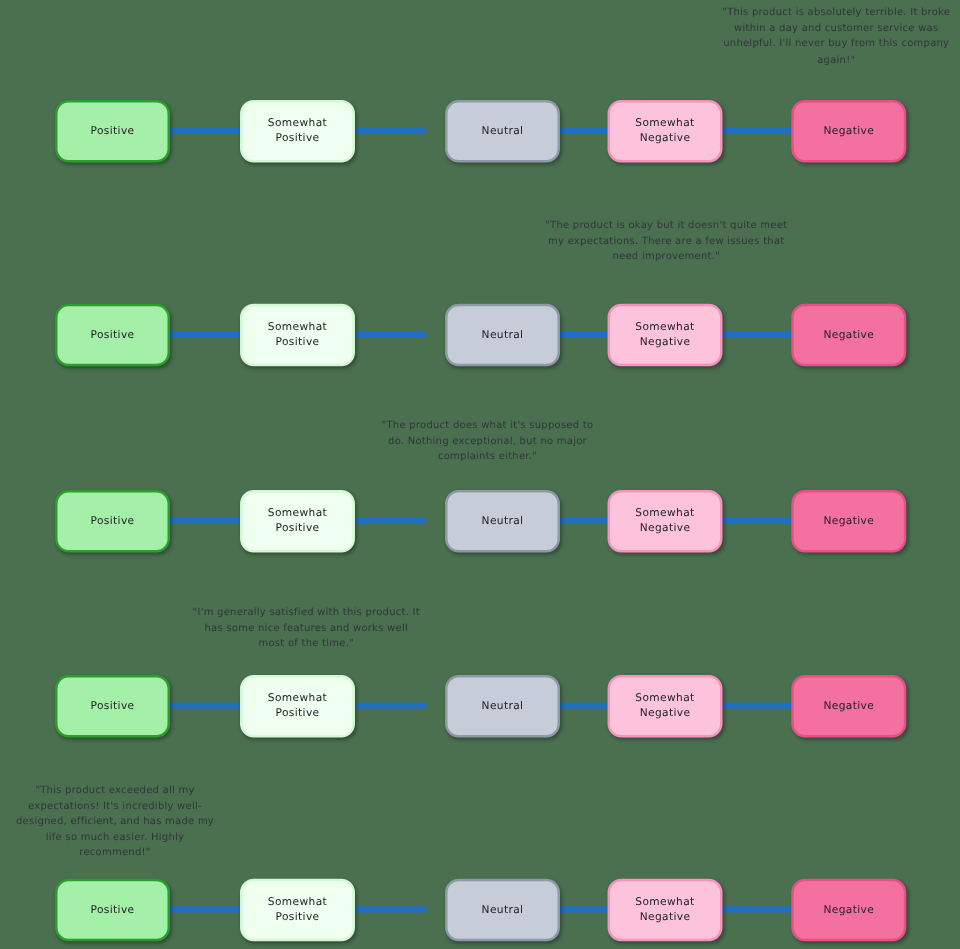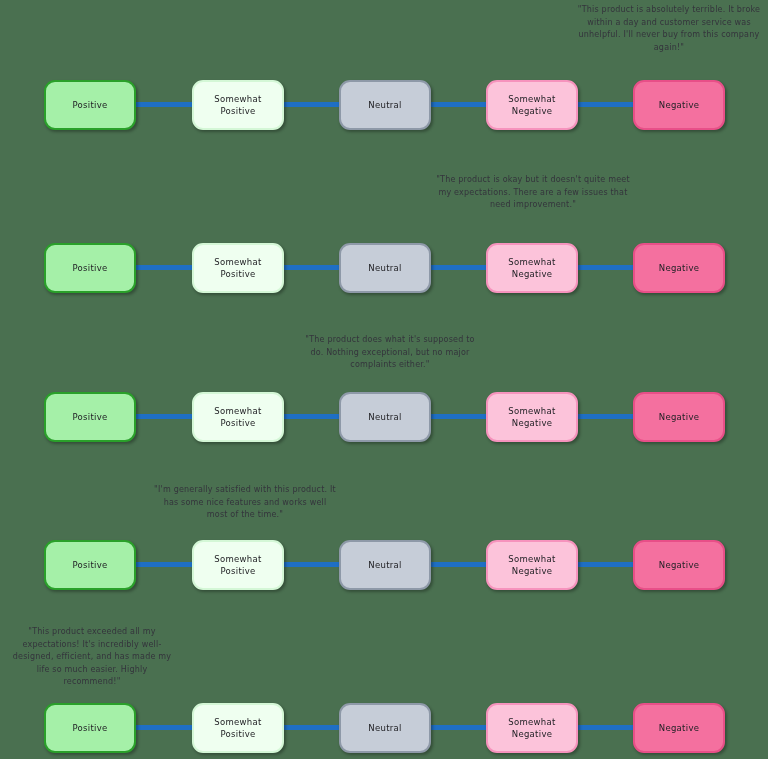--- a/index.html
+++ b/index.html
@@ -62,20 +62,21 @@
     background: #a5f0a8;
     border: 2px solid #2aa02a;
   }
   .node.somewhat-positive {
     background: #effff0;
     border: 2px solid #d4f7d6;
   }
   .node.neutral {
     background: #c6cdd8;
     border: 2px solid #8e99a8;
+    margin-left: 17px;
   }
   .node.somewhat-negative {
     background: #fcc3da;
     border: 2px solid #f693bd;
   }
   .node.negative {
     background: #f4709f;
     border: 2px solid #e84f88;
   }
 

